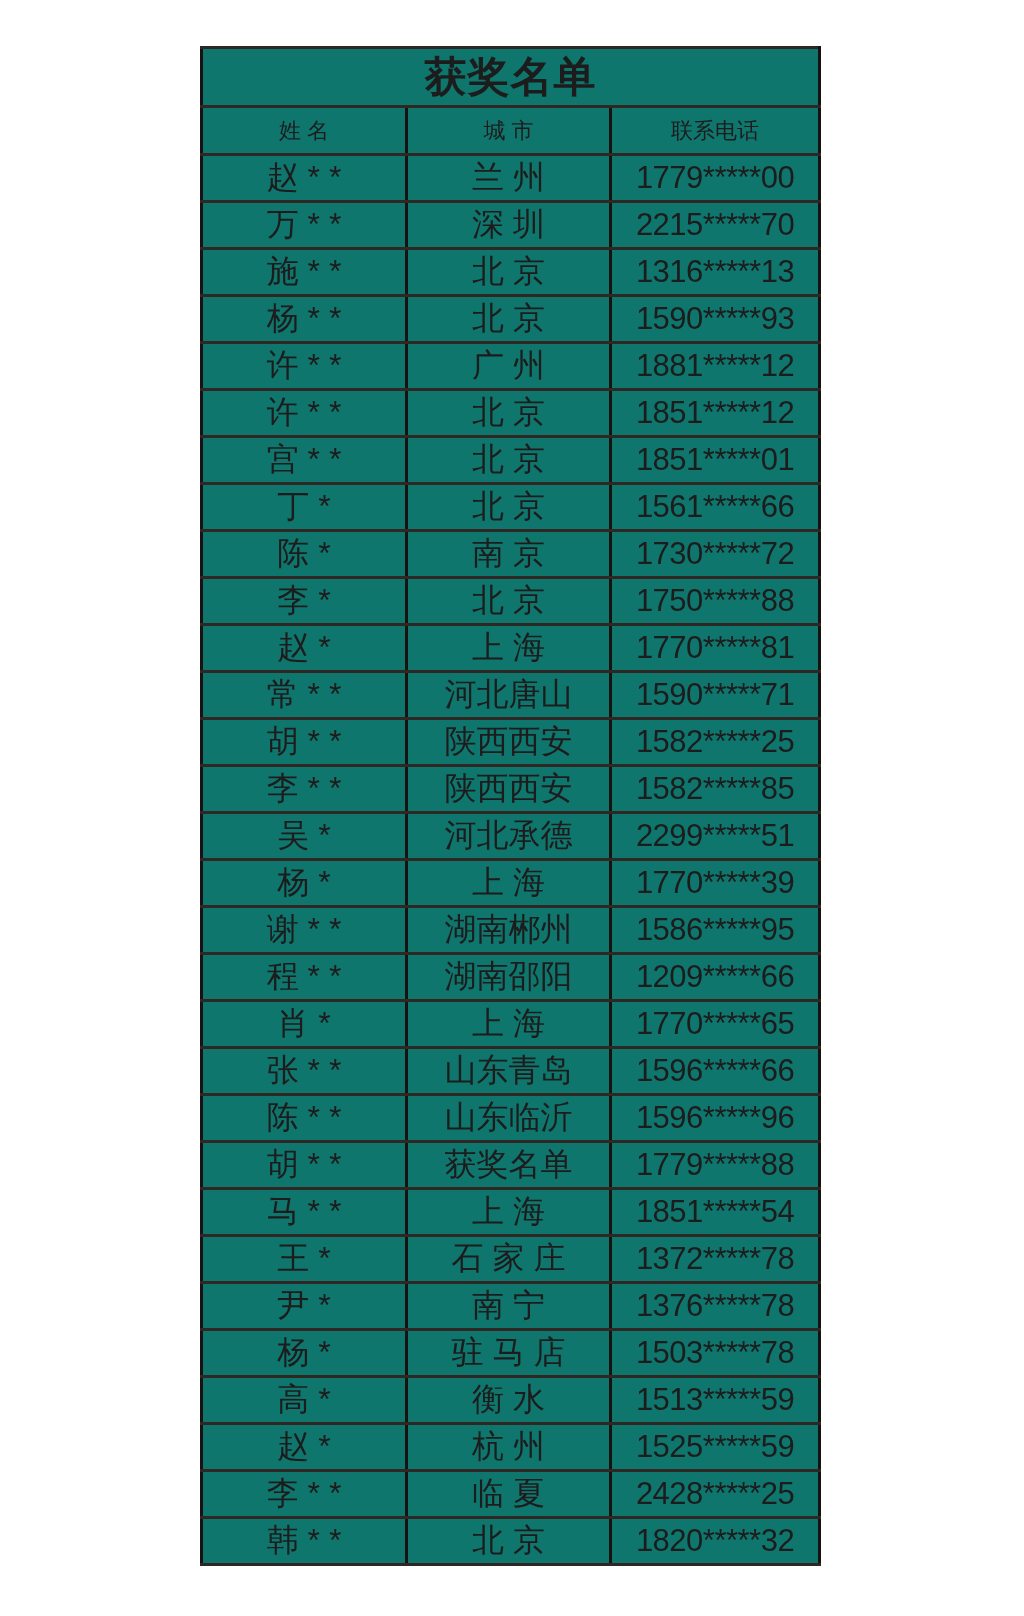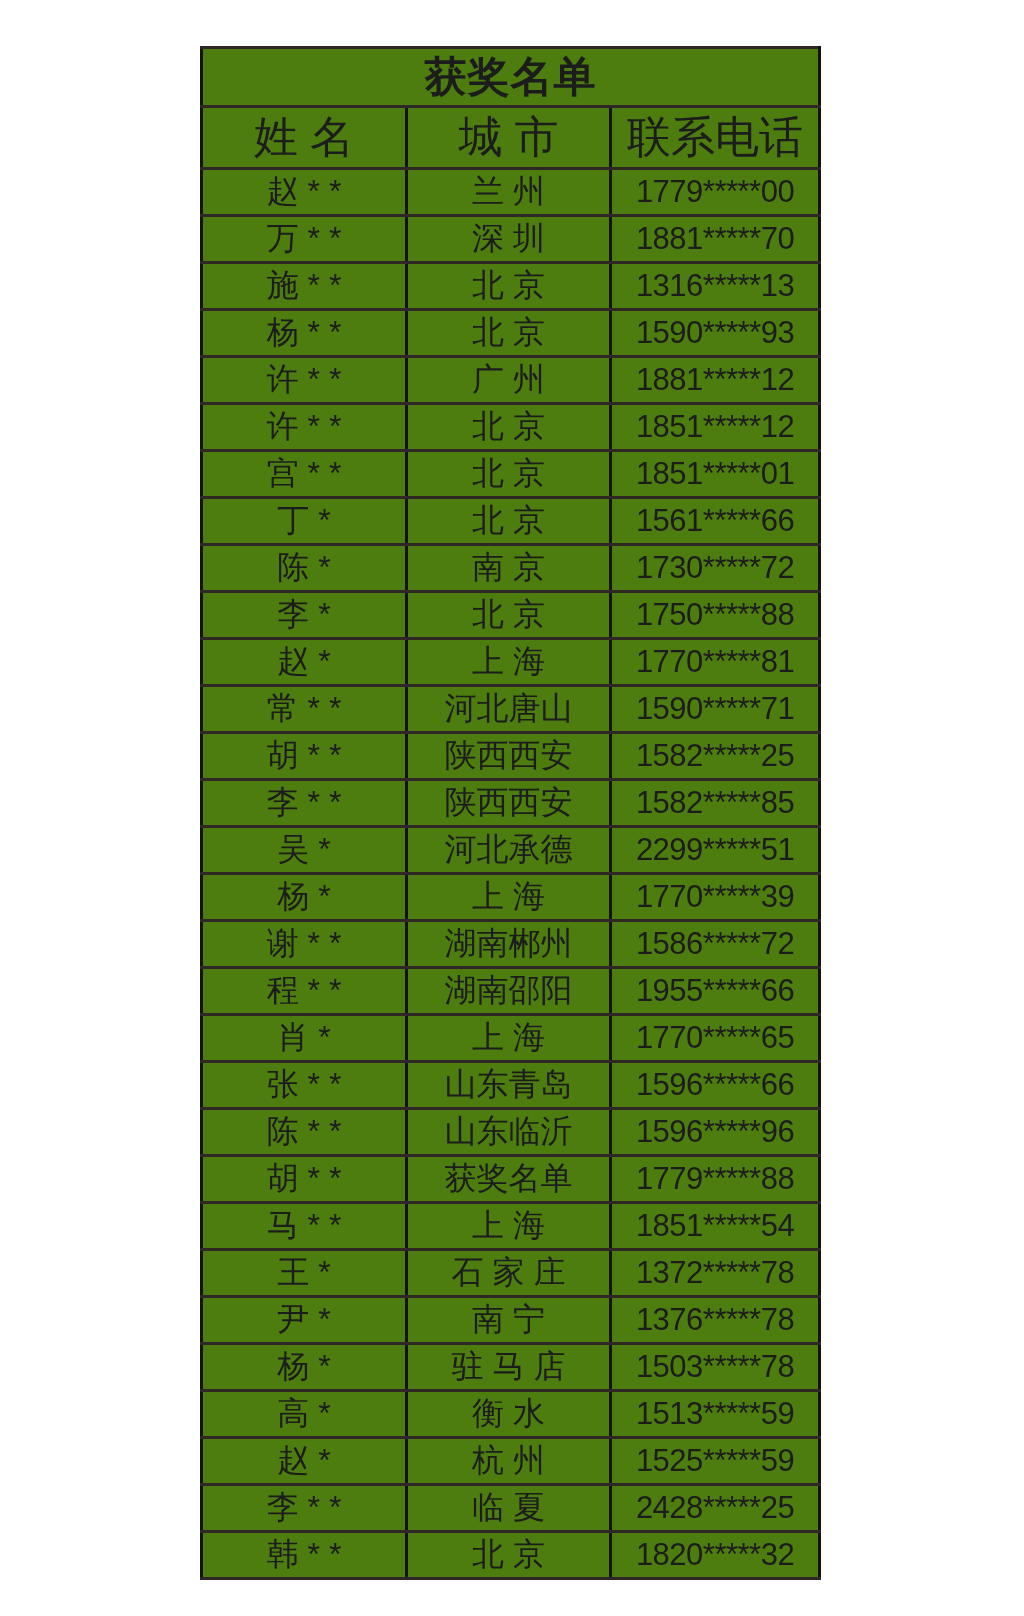--- a/index.html
+++ b/index.html
@@ -14,21 +14,21 @@
     font-family: "Liberation Sans", "DejaVu Sans", sans-serif;
     color: #1c1c1c;
   }
   table.award-table {
     position: absolute;
     left: 200px;
     top: 46px;
     width: 618px;
     border-collapse: collapse;
     table-layout: fixed;
-    background: #4d7c0f;
+    background: #0f766e;
   }
   .award-table col.c-name  { width: 205px; }
   .award-table col.c-city  { width: 204px; }
   .award-table col.c-phone { width: 209px; }
   .award-table th,
   .award-table td {
     border: 3px solid #161210;
     border-top-color: #2e2724;
     border-bottom-color: #2e2724;
     text-align: center;
@@ -38,21 +38,21 @@
     white-space: nowrap;
   }
   .title-cell {
     height: 50px;
     font-size: 42px;
     font-weight: bold;
     letter-spacing: 1px;
   }
   .col-header {
     height: 45px;
-    font-size: 44px;
+    font-size: 22px;
     font-weight: normal;
   }
   tr.data-row { height: 46.6px; }
   td.name-cell,
   td.city-cell {
     font-size: 32px;
   }
   td.phone-cell {
     font-size: 31px;
     letter-spacing: -0.5px;
@@ -81,21 +81,21 @@
   <tbody id="rows-body">
   <tr class="data-row">
     <td class="name-cell">赵 * *</td>
     <td class="city-cell">兰 州</td>
     <td class="phone-cell">1779*****00</td>
   </tr>
 
   <tr class="data-row">
     <td class="name-cell">万 * *</td>
     <td class="city-cell">深 圳</td>
-    <td class="phone-cell">1881*****70</td>
+    <td class="phone-cell">2215*****70</td>
   </tr>
 
   <tr class="data-row">
     <td class="name-cell">施 * *</td>
     <td class="city-cell">北 京</td>
     <td class="phone-cell">1316*****13</td>
   </tr>
 
   <tr class="data-row">
     <td class="name-cell">杨 * *</td>
@@ -171,27 +171,27 @@
 
   <tr class="data-row">
     <td class="name-cell">杨 *</td>
     <td class="city-cell">上 海</td>
     <td class="phone-cell">1770*****39</td>
   </tr>
 
   <tr class="data-row">
     <td class="name-cell">谢 * *</td>
     <td class="city-cell">湖南郴州</td>
-    <td class="phone-cell">1586*****72</td>
+    <td class="phone-cell">1586*****95</td>
   </tr>
 
   <tr class="data-row">
     <td class="name-cell">程 * *</td>
     <td class="city-cell">湖南邵阳</td>
-    <td class="phone-cell">1955*****66</td>
+    <td class="phone-cell">1209*****66</td>
   </tr>
 
   <tr class="data-row">
     <td class="name-cell">肖 *</td>
     <td class="city-cell">上 海</td>
     <td class="phone-cell">1770*****65</td>
   </tr>
 
   <tr class="data-row">
     <td class="name-cell">张 * *</td>

